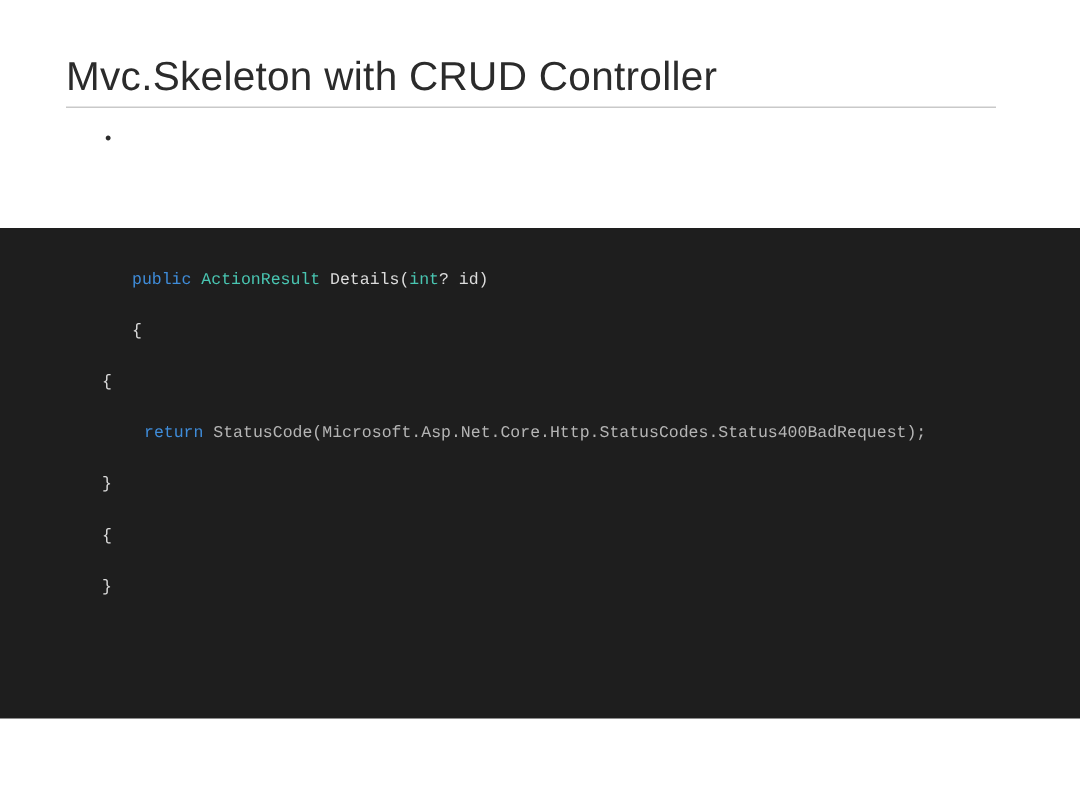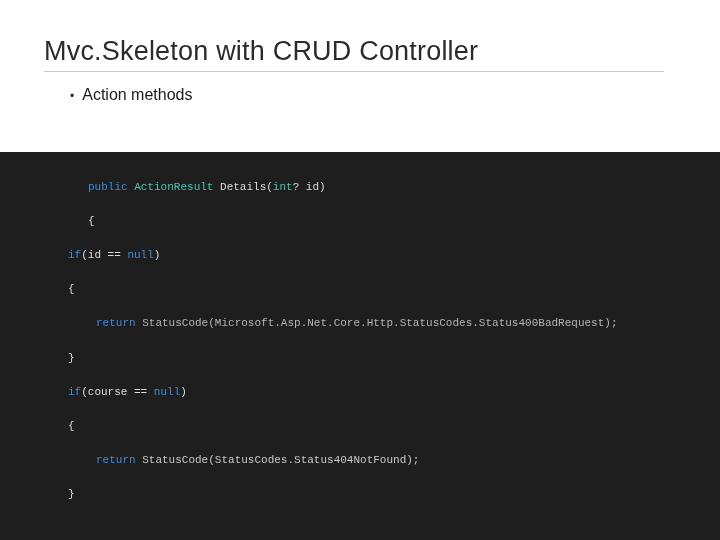--- a/index.html
+++ b/index.html
@@ -65,30 +65,26 @@
   .i3 { padding-left: 56px; }
 </style>
 </head>
 <body>
 
 <div class="slide">
   <div class="title">Mvc.Skeleton with CRUD Controller</div>
 
   <div class="bullet">
     <span class="bullet-dot">•</span>
-    <span class="bullet-text">Action methods</span>
   </div>
 
   <div class="code-block" style="top:152px;">
 <span class="line i1"><span class="tok-kw">public</span> <span class="tok-type">ActionResult</span> <span class="tok-id">Details(</span><span class="tok-type">int</span><span class="tok-id">? id)</span></span>
 <span class="line i1 tok-pn">{</span>
-<span class="line i2"><span class="tok-kw">if</span><span class="tok-id">(id == </span><span class="tok-null">null</span><span class="tok-id">)</span></span>
 <span class="line i2 tok-pn">{</span>
 <span class="line i3"><span class="tok-kw">return</span><span class="tok-long"> StatusCode(Microsoft.Asp.Net.Core.Http.StatusCodes.Status400BadRequest);</span></span>
 <span class="line i2 tok-pn">}</span>
-<span class="line i2"><span class="tok-kw">if</span><span class="tok-id">(course == </span><span class="tok-null">null</span><span class="tok-id">)</span></span>
 <span class="line i2 tok-pn">{</span>
-<span class="line i3"><span class="tok-kw">return</span><span class="tok-memb"> StatusCode(StatusCodes.Status404NotFound);</span></span>
 <span class="line i2 tok-pn">}</span>
 
 
   </div>
 </div>
 
 </body></html>

